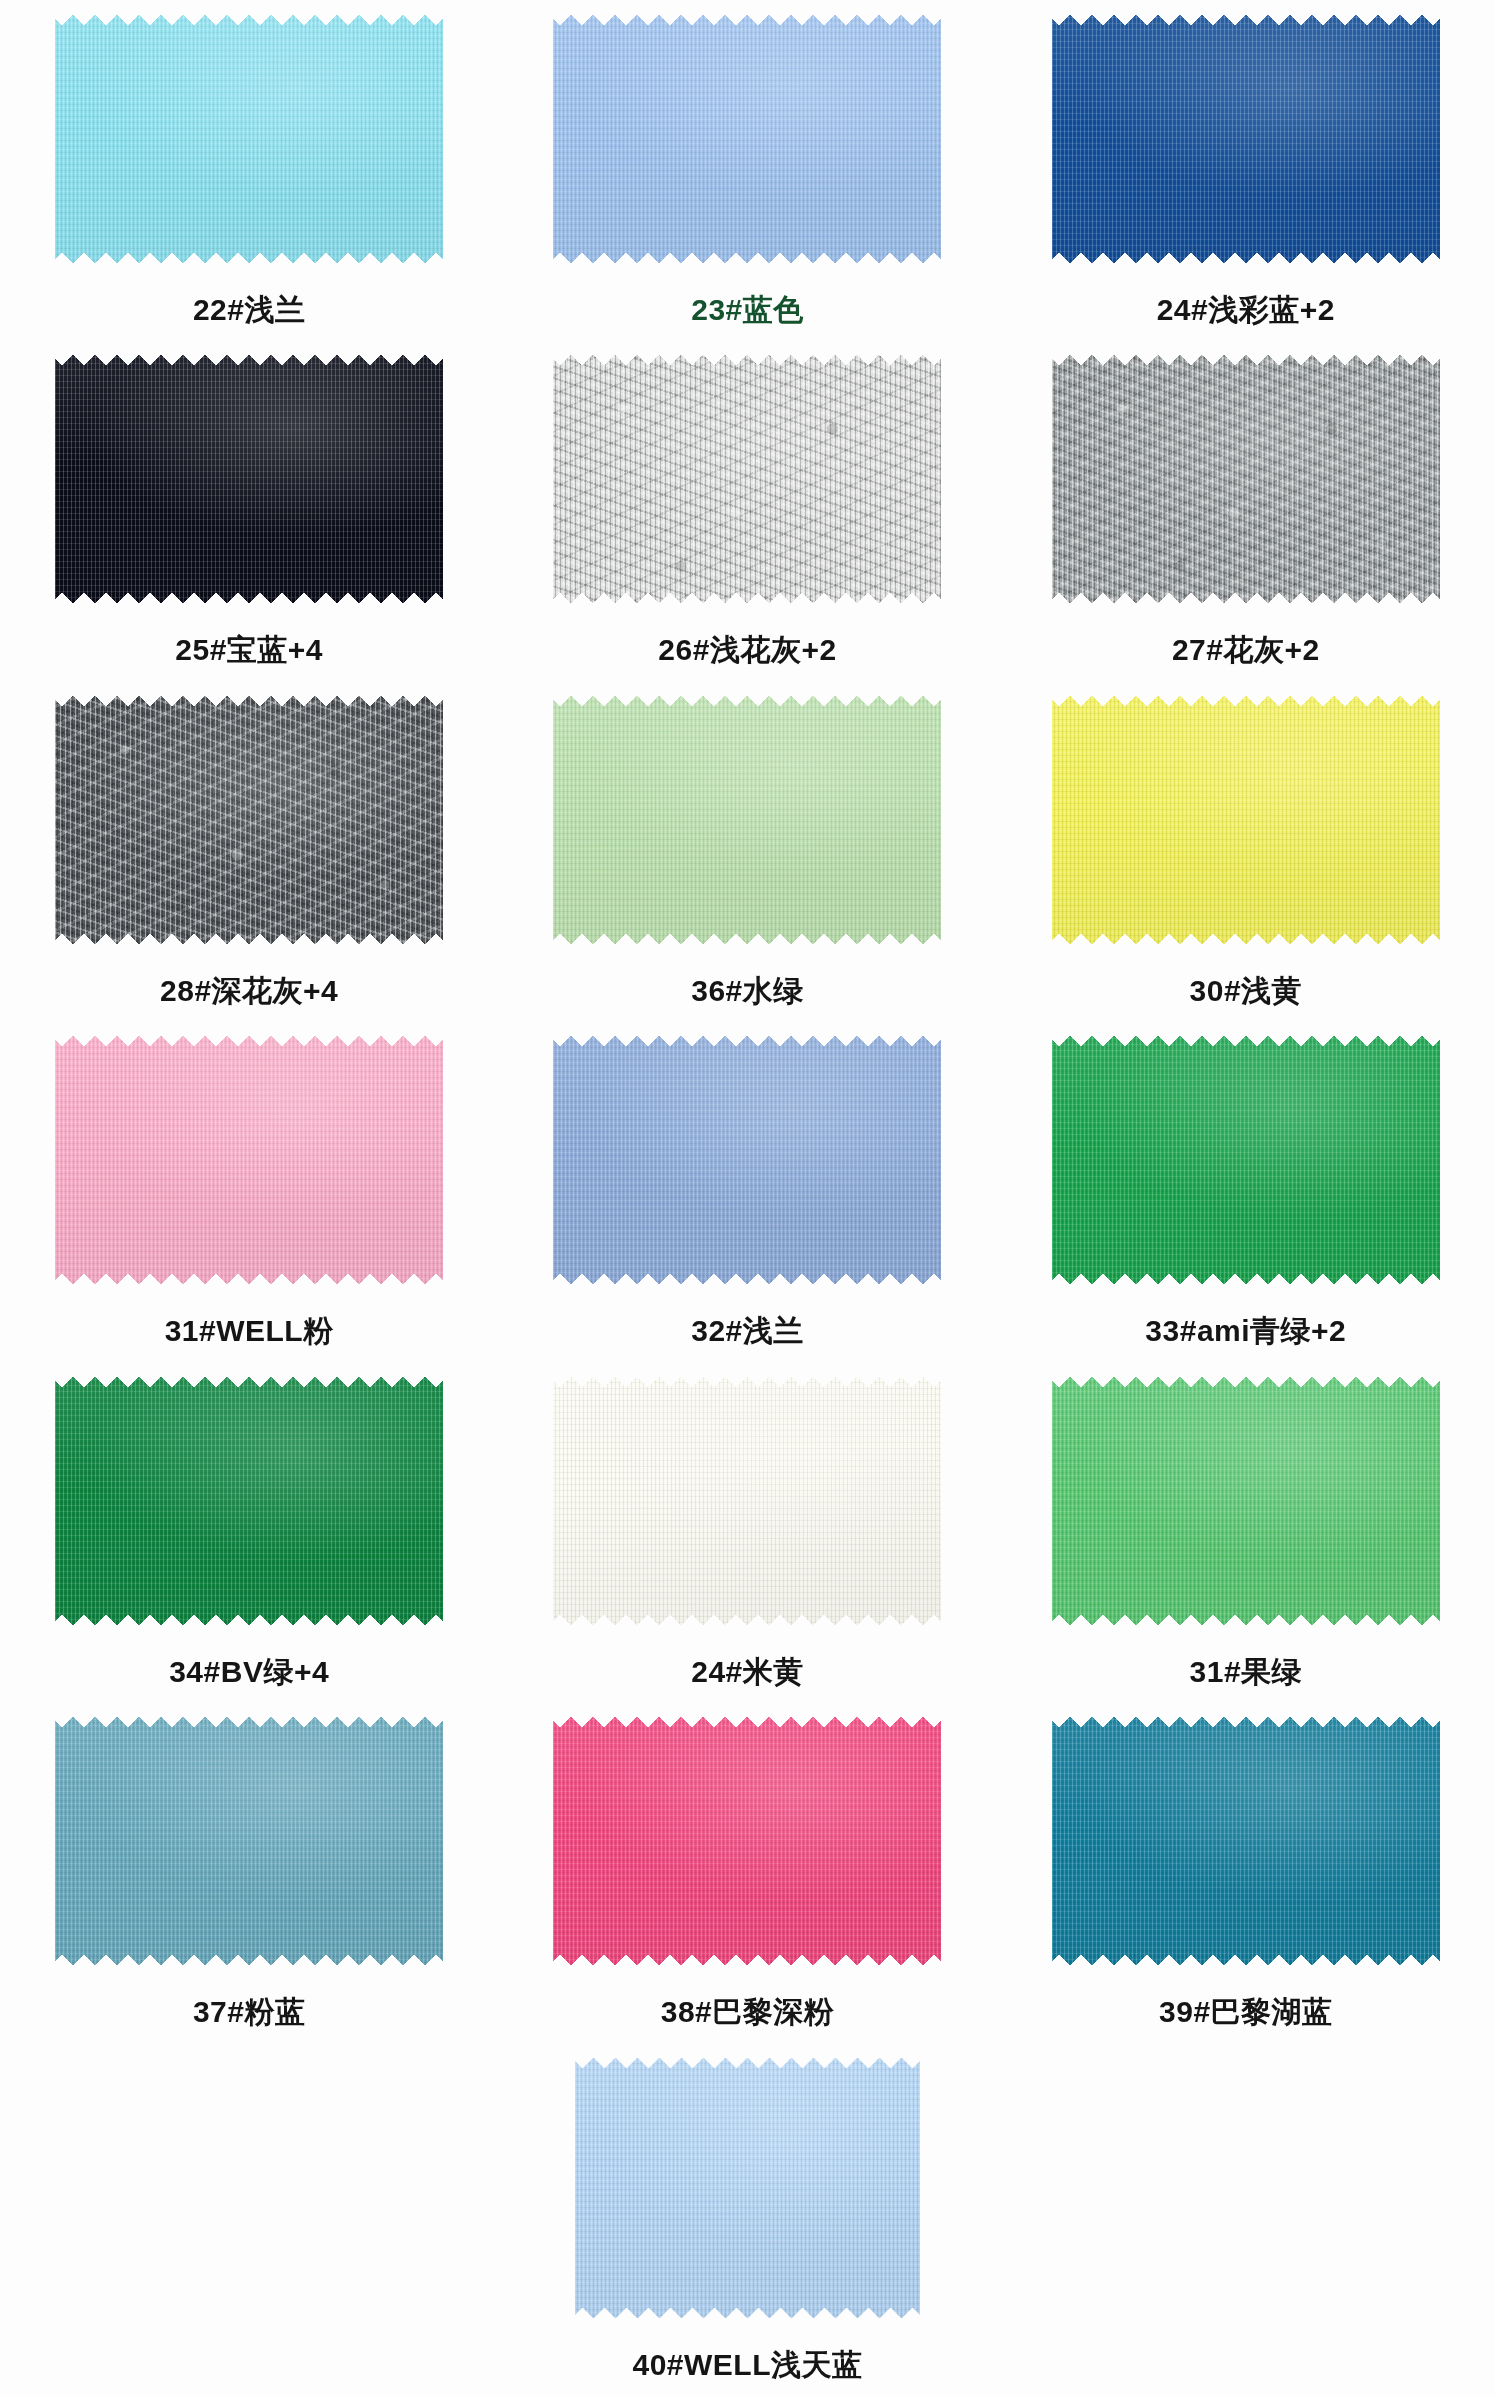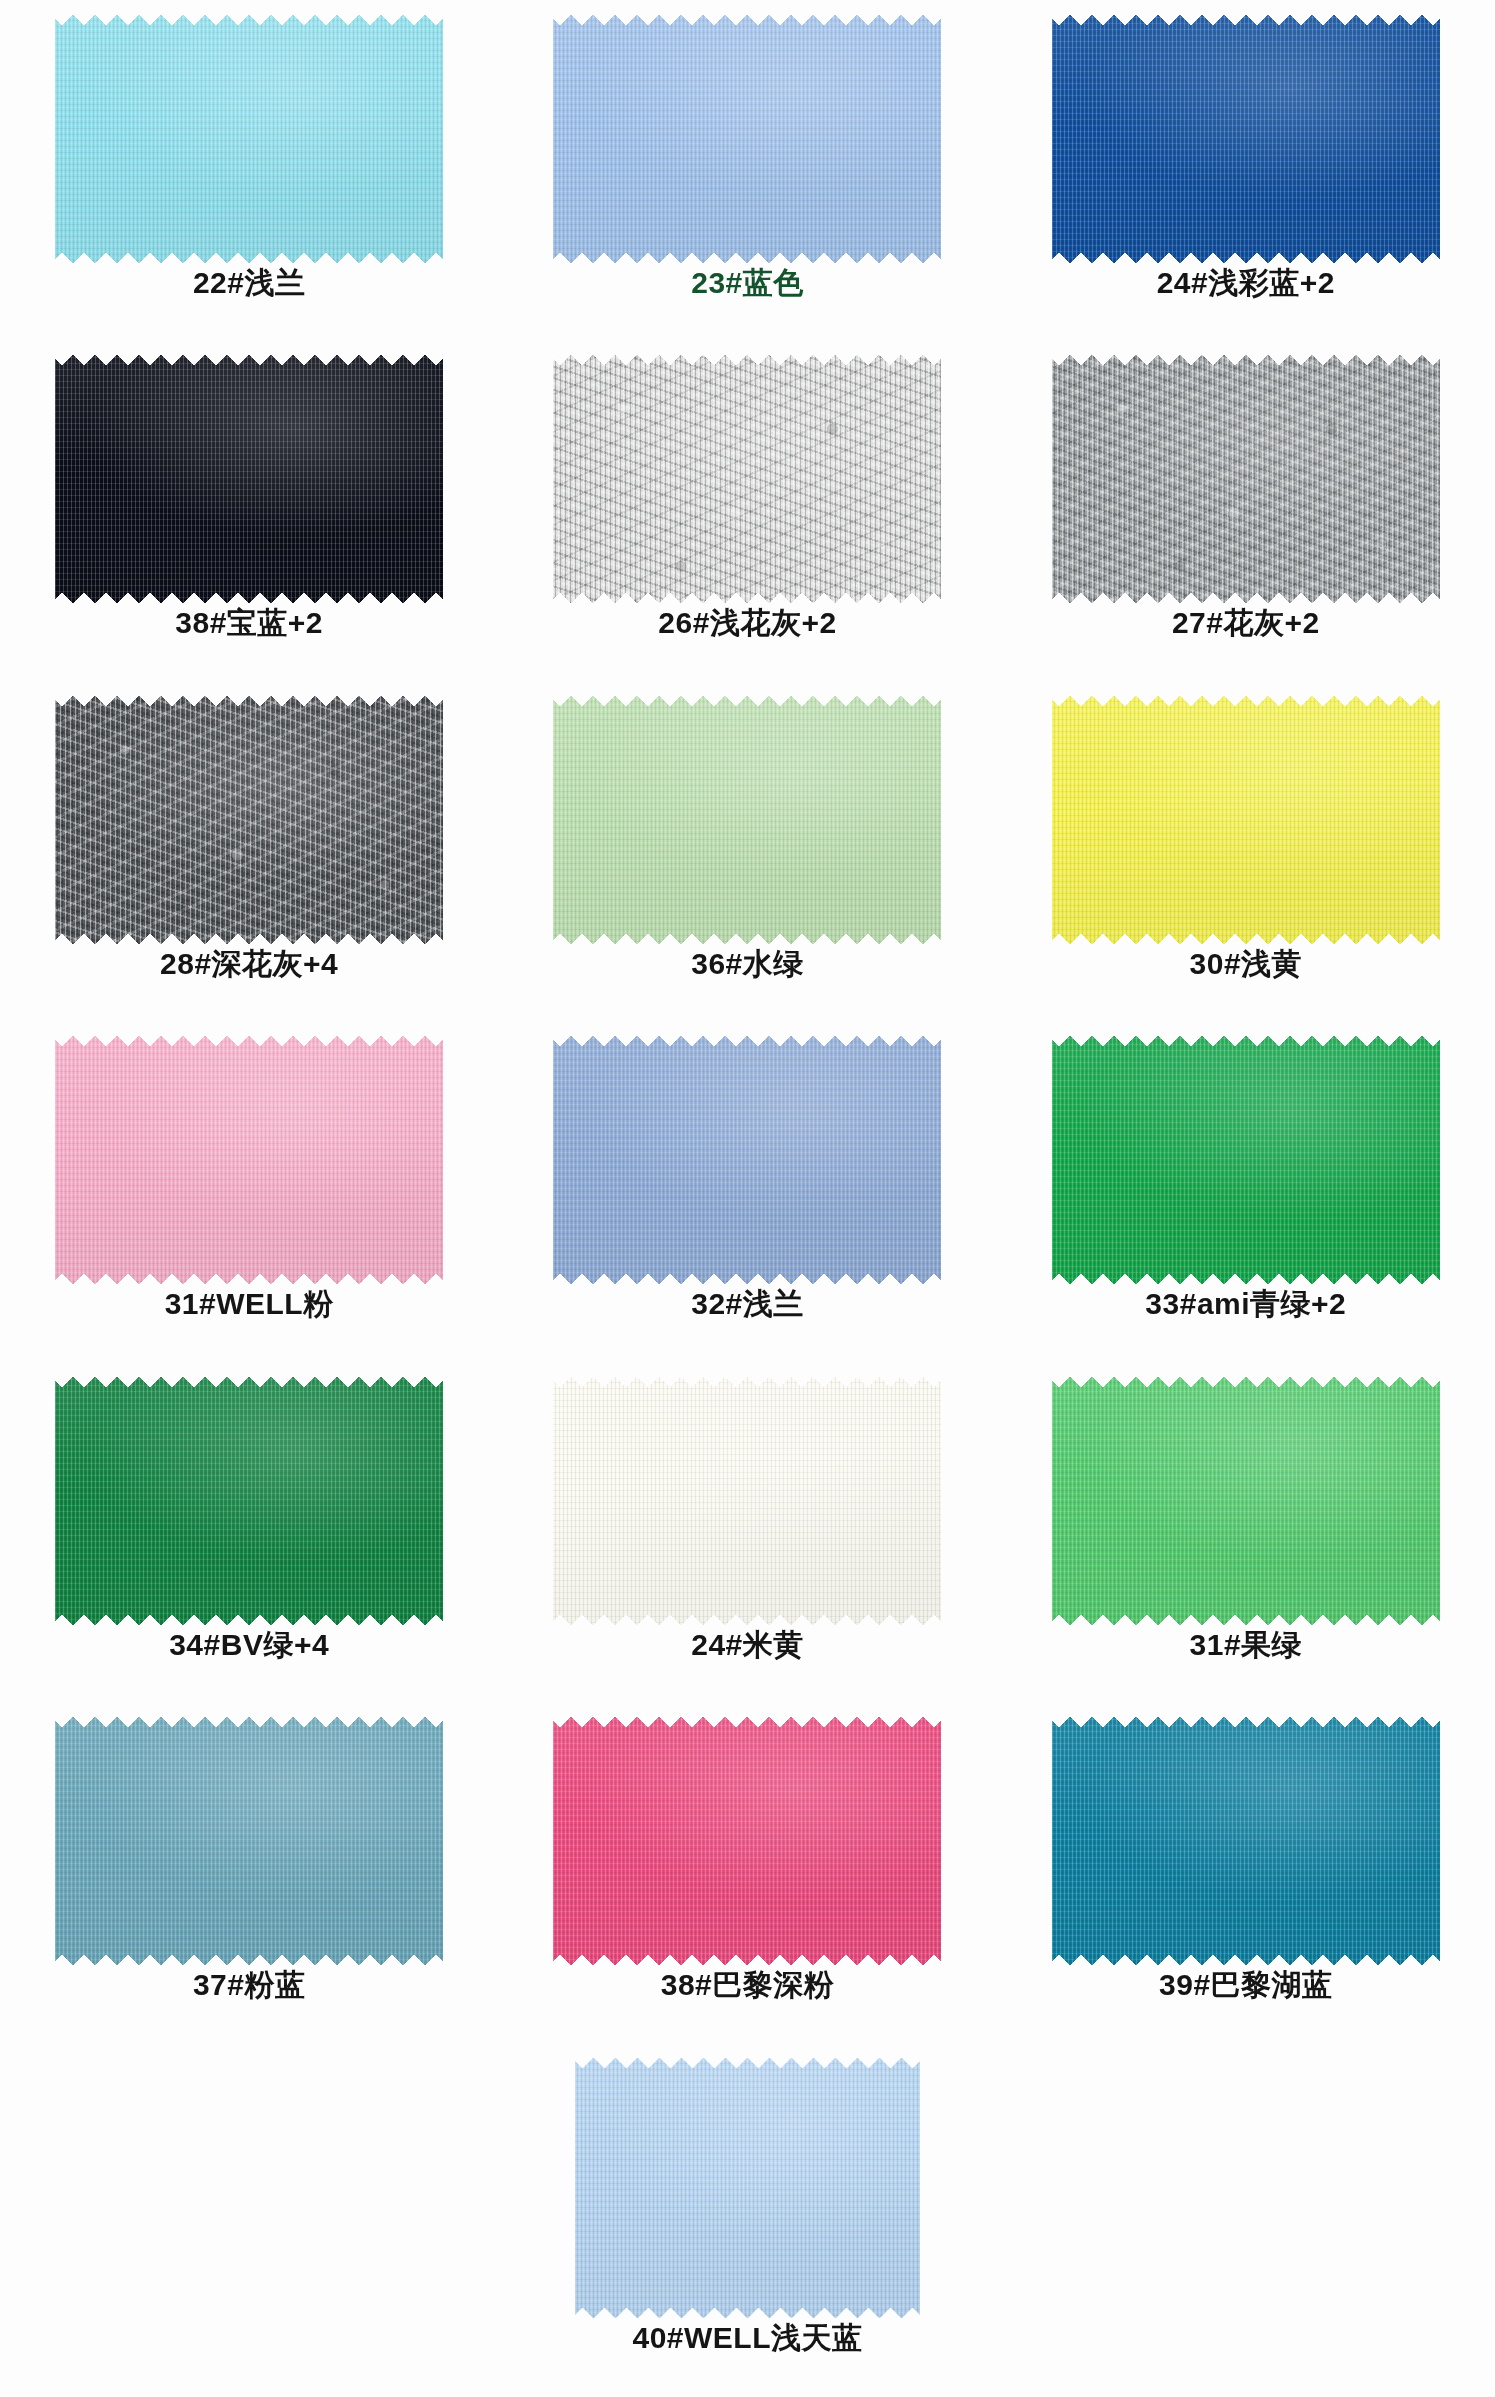--- a/index.html
+++ b/index.html
@@ -157,21 +157,21 @@
   }
 
   
   .swatch-row.tall .chip-wrap {
     width: 345px;
     height: 262px;
   }
 
   
   .swatch-label {
-    margin-top: 1px;
+    margin-top: 28px;
     font-size: 30px;
     line-height: 1.18;
     font-weight: 700;
     color: #151515;
     text-align: center;
     letter-spacing: 0.5px;
     white-space: nowrap;
     font-family: "Liberation Sans", "DejaVu Sans", sans-serif;
   }
   .swatch-label.muted { color: #14532d; font-weight: 600; }
@@ -198,21 +198,21 @@
           <div class="chip" style="background: rgb(15, 79, 158);"></div>
         </div>
         <div class="swatch-label">24#浅彩蓝+2</div>
       </div>
     </div>
     <div class="swatch-row">
       <div class="swatch-cell">
         <div class="chip-wrap">
           <div class="chip" style="background: rgb(10, 13, 24);"></div>
         </div>
-        <div class="swatch-label">38#宝蓝+2</div>
+        <div class="swatch-label">25#宝蓝+4</div>
       </div>
       <div class="swatch-cell">
         <div class="chip-wrap">
           <div class="chip heather" style="background: rgb(220, 222, 221);"></div>
         </div>
         <div class="swatch-label">26#浅花灰+2</div>
       </div>
       <div class="swatch-cell">
         <div class="chip-wrap">
           <div class="chip heather" style="background: rgb(158, 163, 165);"></div>

